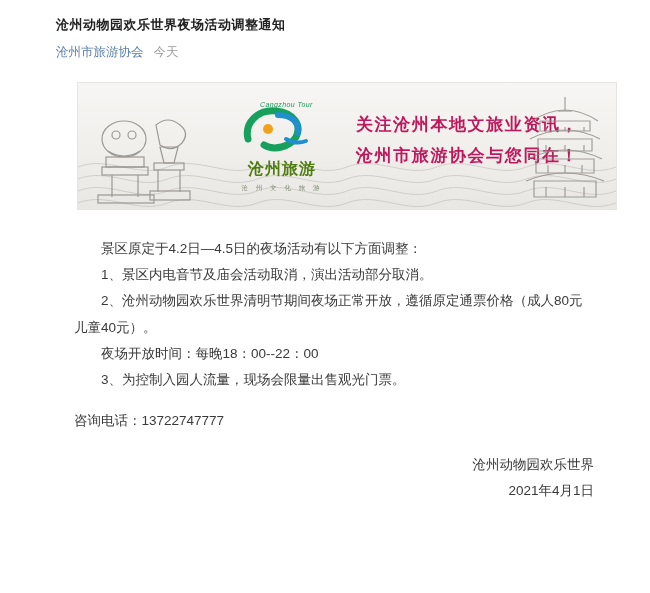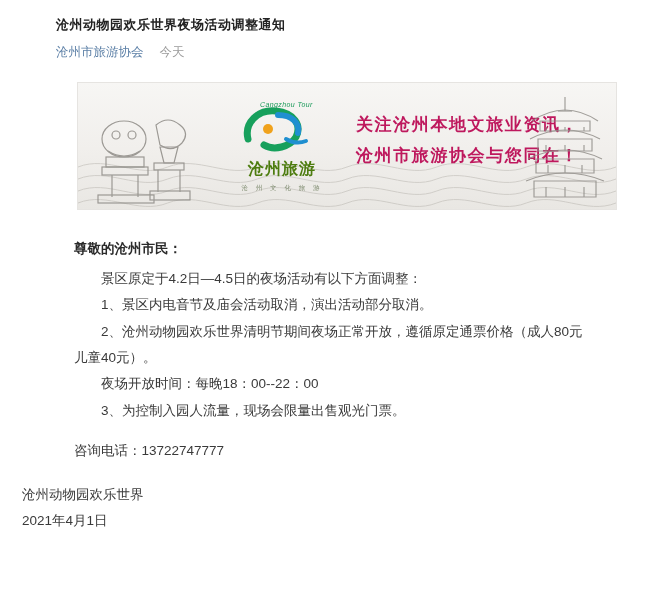--- a/index.html
+++ b/index.html
@@ -28,21 +28,21 @@
     letter-spacing: 0.5px;
     margin: 16px 0 0 34px;
     line-height: 1.4;
   }
   .meta-row {
     margin: 10px 0 0 34px;
     font-size: 12.5px;
     line-height: 1.4;
     display: flex;
     align-items: flex-end;
-    gap: 16px;
+    gap: 10px;
   }
   .meta-source {
     color: #5b7fa6;
   }
   .meta-date {
     color: #9a9a9a;
   }
   
   .banner-wrap {
     margin: 20px 0 0 55px;
@@ -153,21 +153,21 @@
   .para {
     text-indent: 2em;
     margin: 0;
   }
   .phone-line {
     margin-top: 14px;
     text-indent: 0;
   }
   .sign {
     margin: 18px 34px 0 0;
-    text-align: left;
+    text-align: right;
     font-size: 13.5px;
     line-height: 1.9;
     color: #3a3a3a;
   }
 </style>
 </head>
 <body>
 
 <div class="page">
 
@@ -248,21 +248,20 @@
           <path d="M24 36 l0 4 M43 36 l0 4 M62 36 l0 4"></path>
           <path d="M24 54 l0 6 M43 54 l0 6 M62 54 l0 6"></path>
           <path d="M26 74 l0 8 M43 74 l0 8 M60 74 l0 8"></path>
           <path d="M24 96 l0 10 M43 96 l0 10 M62 96 l0 10"></path>
         </g>
       </svg>
     </div>
   </div>
 
   <div class="content">
-    <div class="salutation">尊敬的沧州市民：</div>
     <p class="para">景区原定于4.2日—4.5日的夜场活动有以下方面调整：</p>
     <p class="para">1、景区内电音节及庙会活动取消，演出活动部分取消。</p>
     <p class="para">2、沧州动物园欢乐世界清明节期间夜场正常开放，遵循原定通票价格（成人80元 儿童40元）。</p>
     <p class="para">夜场开放时间：每晚18：00--22：00</p>
     <p class="para">3、为控制入园人流量，现场会限量出售观光门票。</p>
     <p class="para phone-line">咨询电话：13722747777</p>
   </div>
 
   <div class="sign">
     <div>沧州动物园欢乐世界</div>

